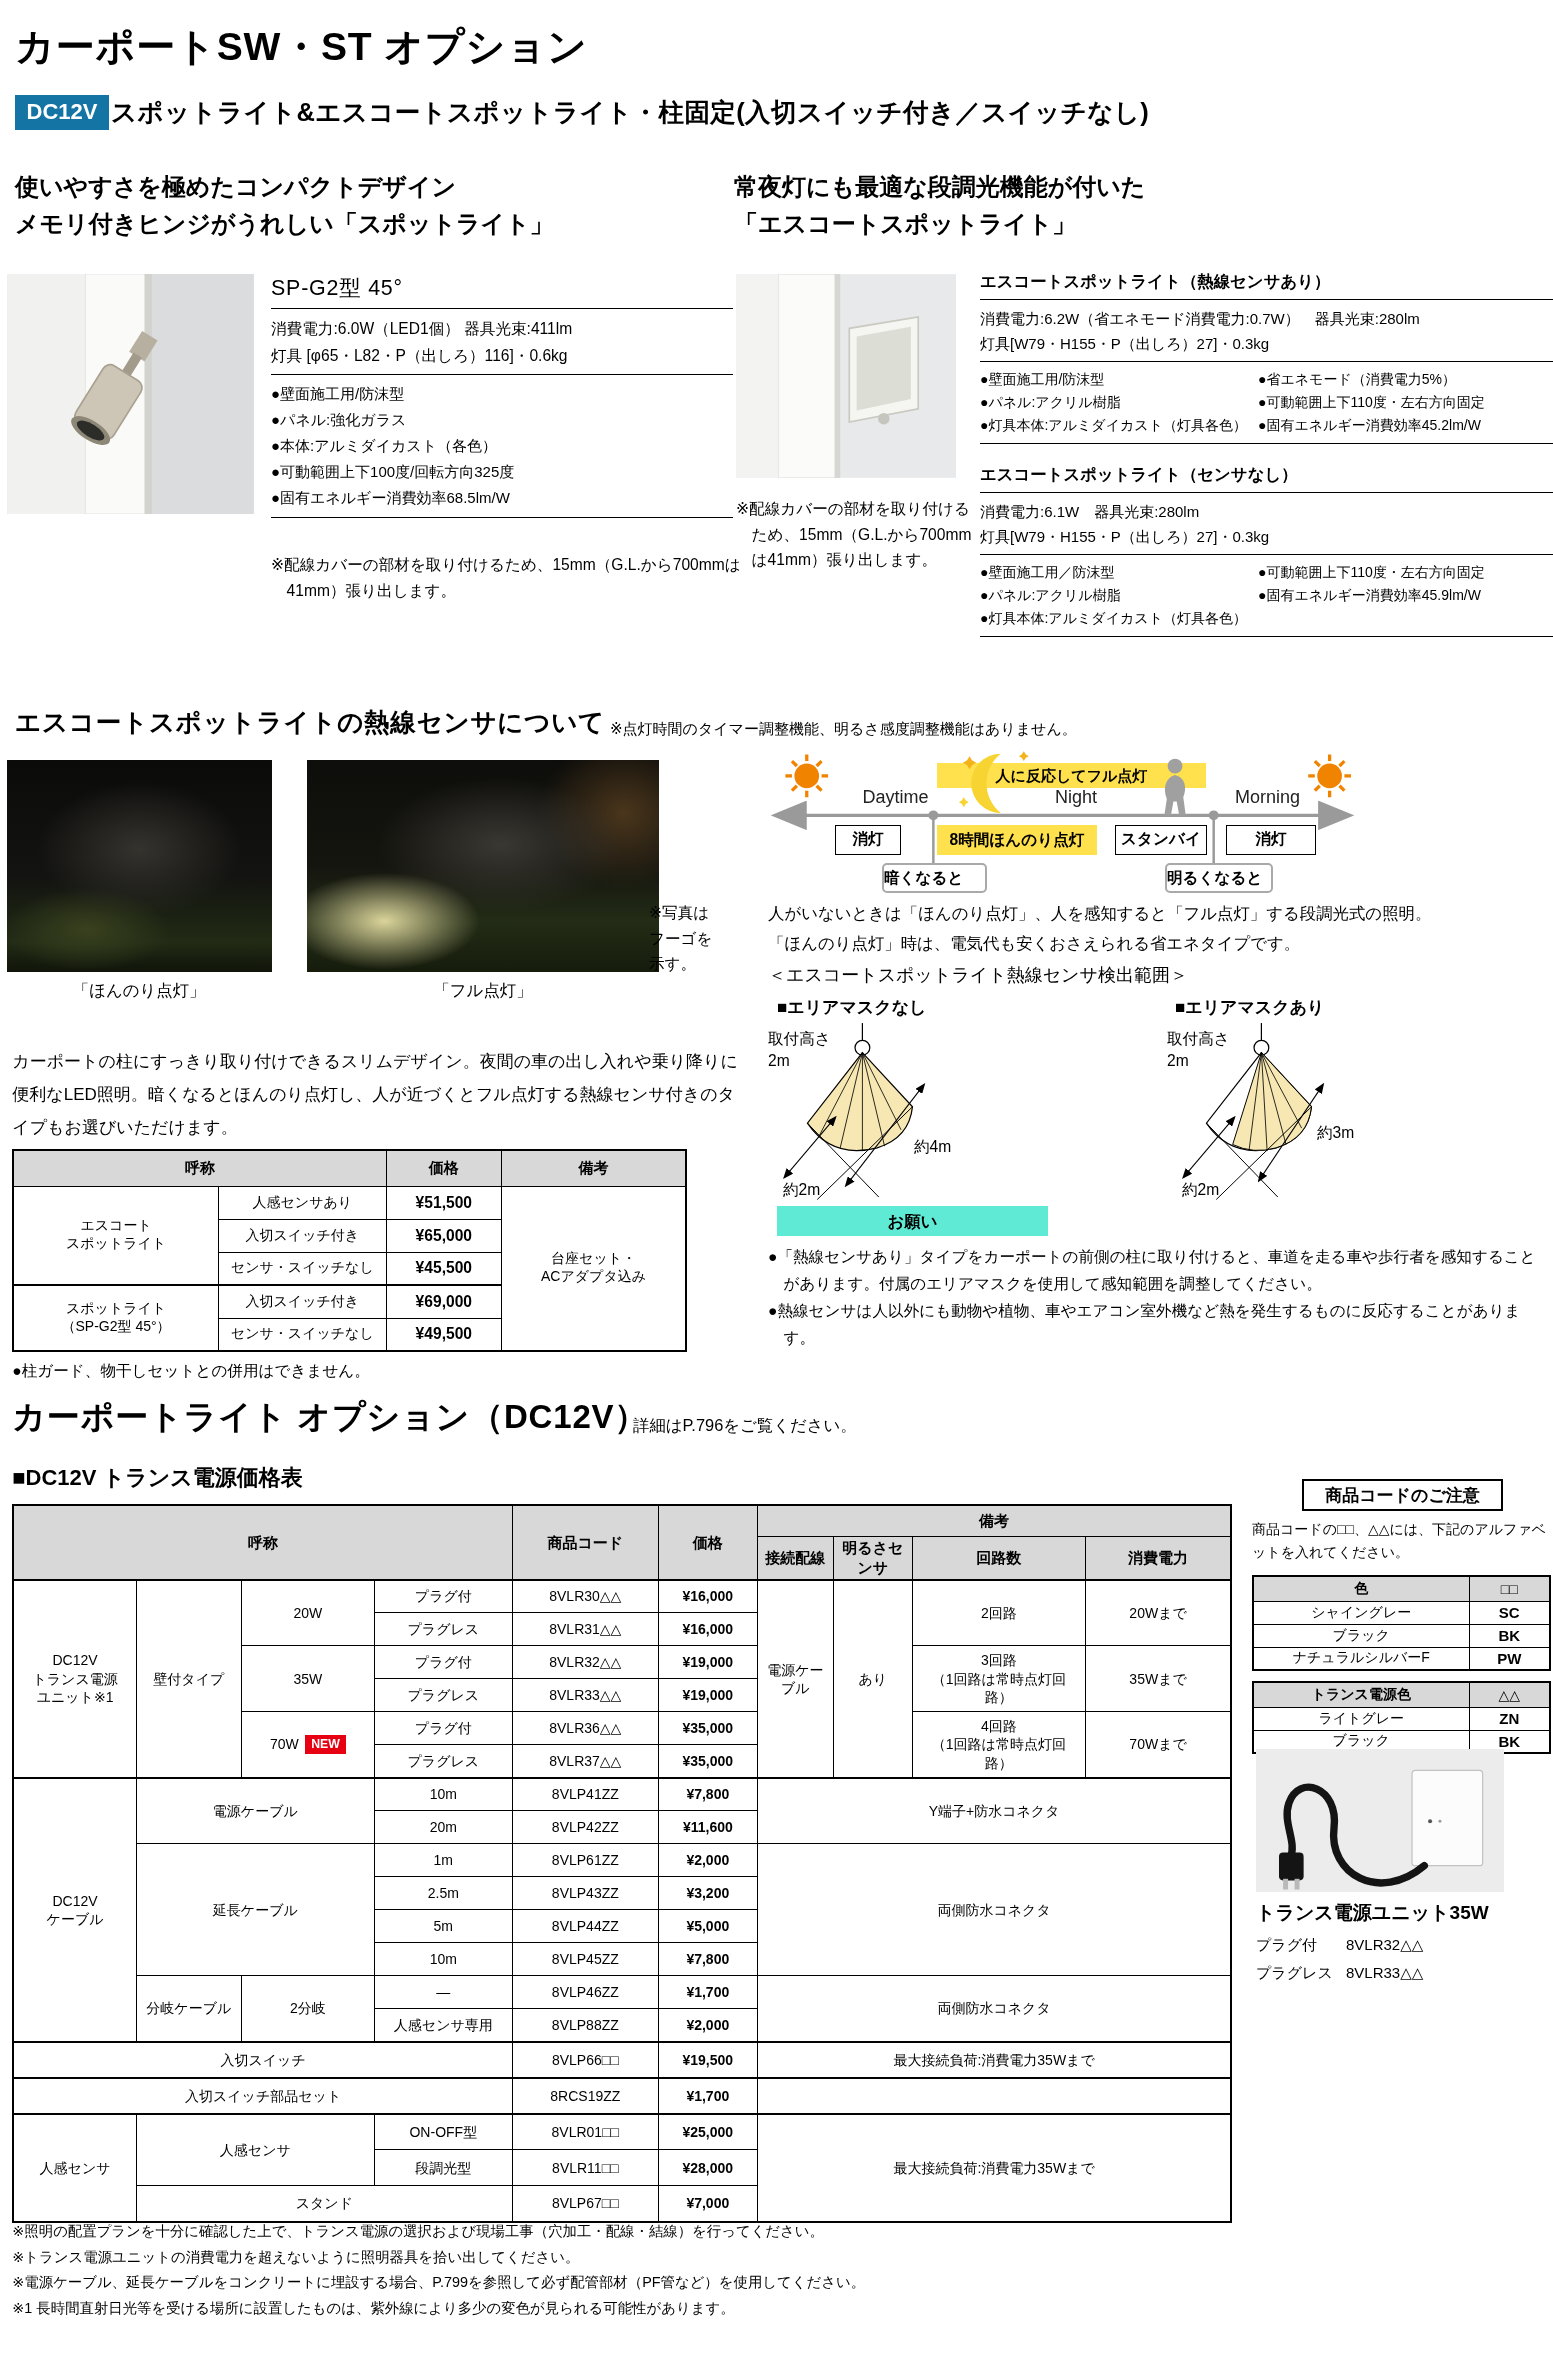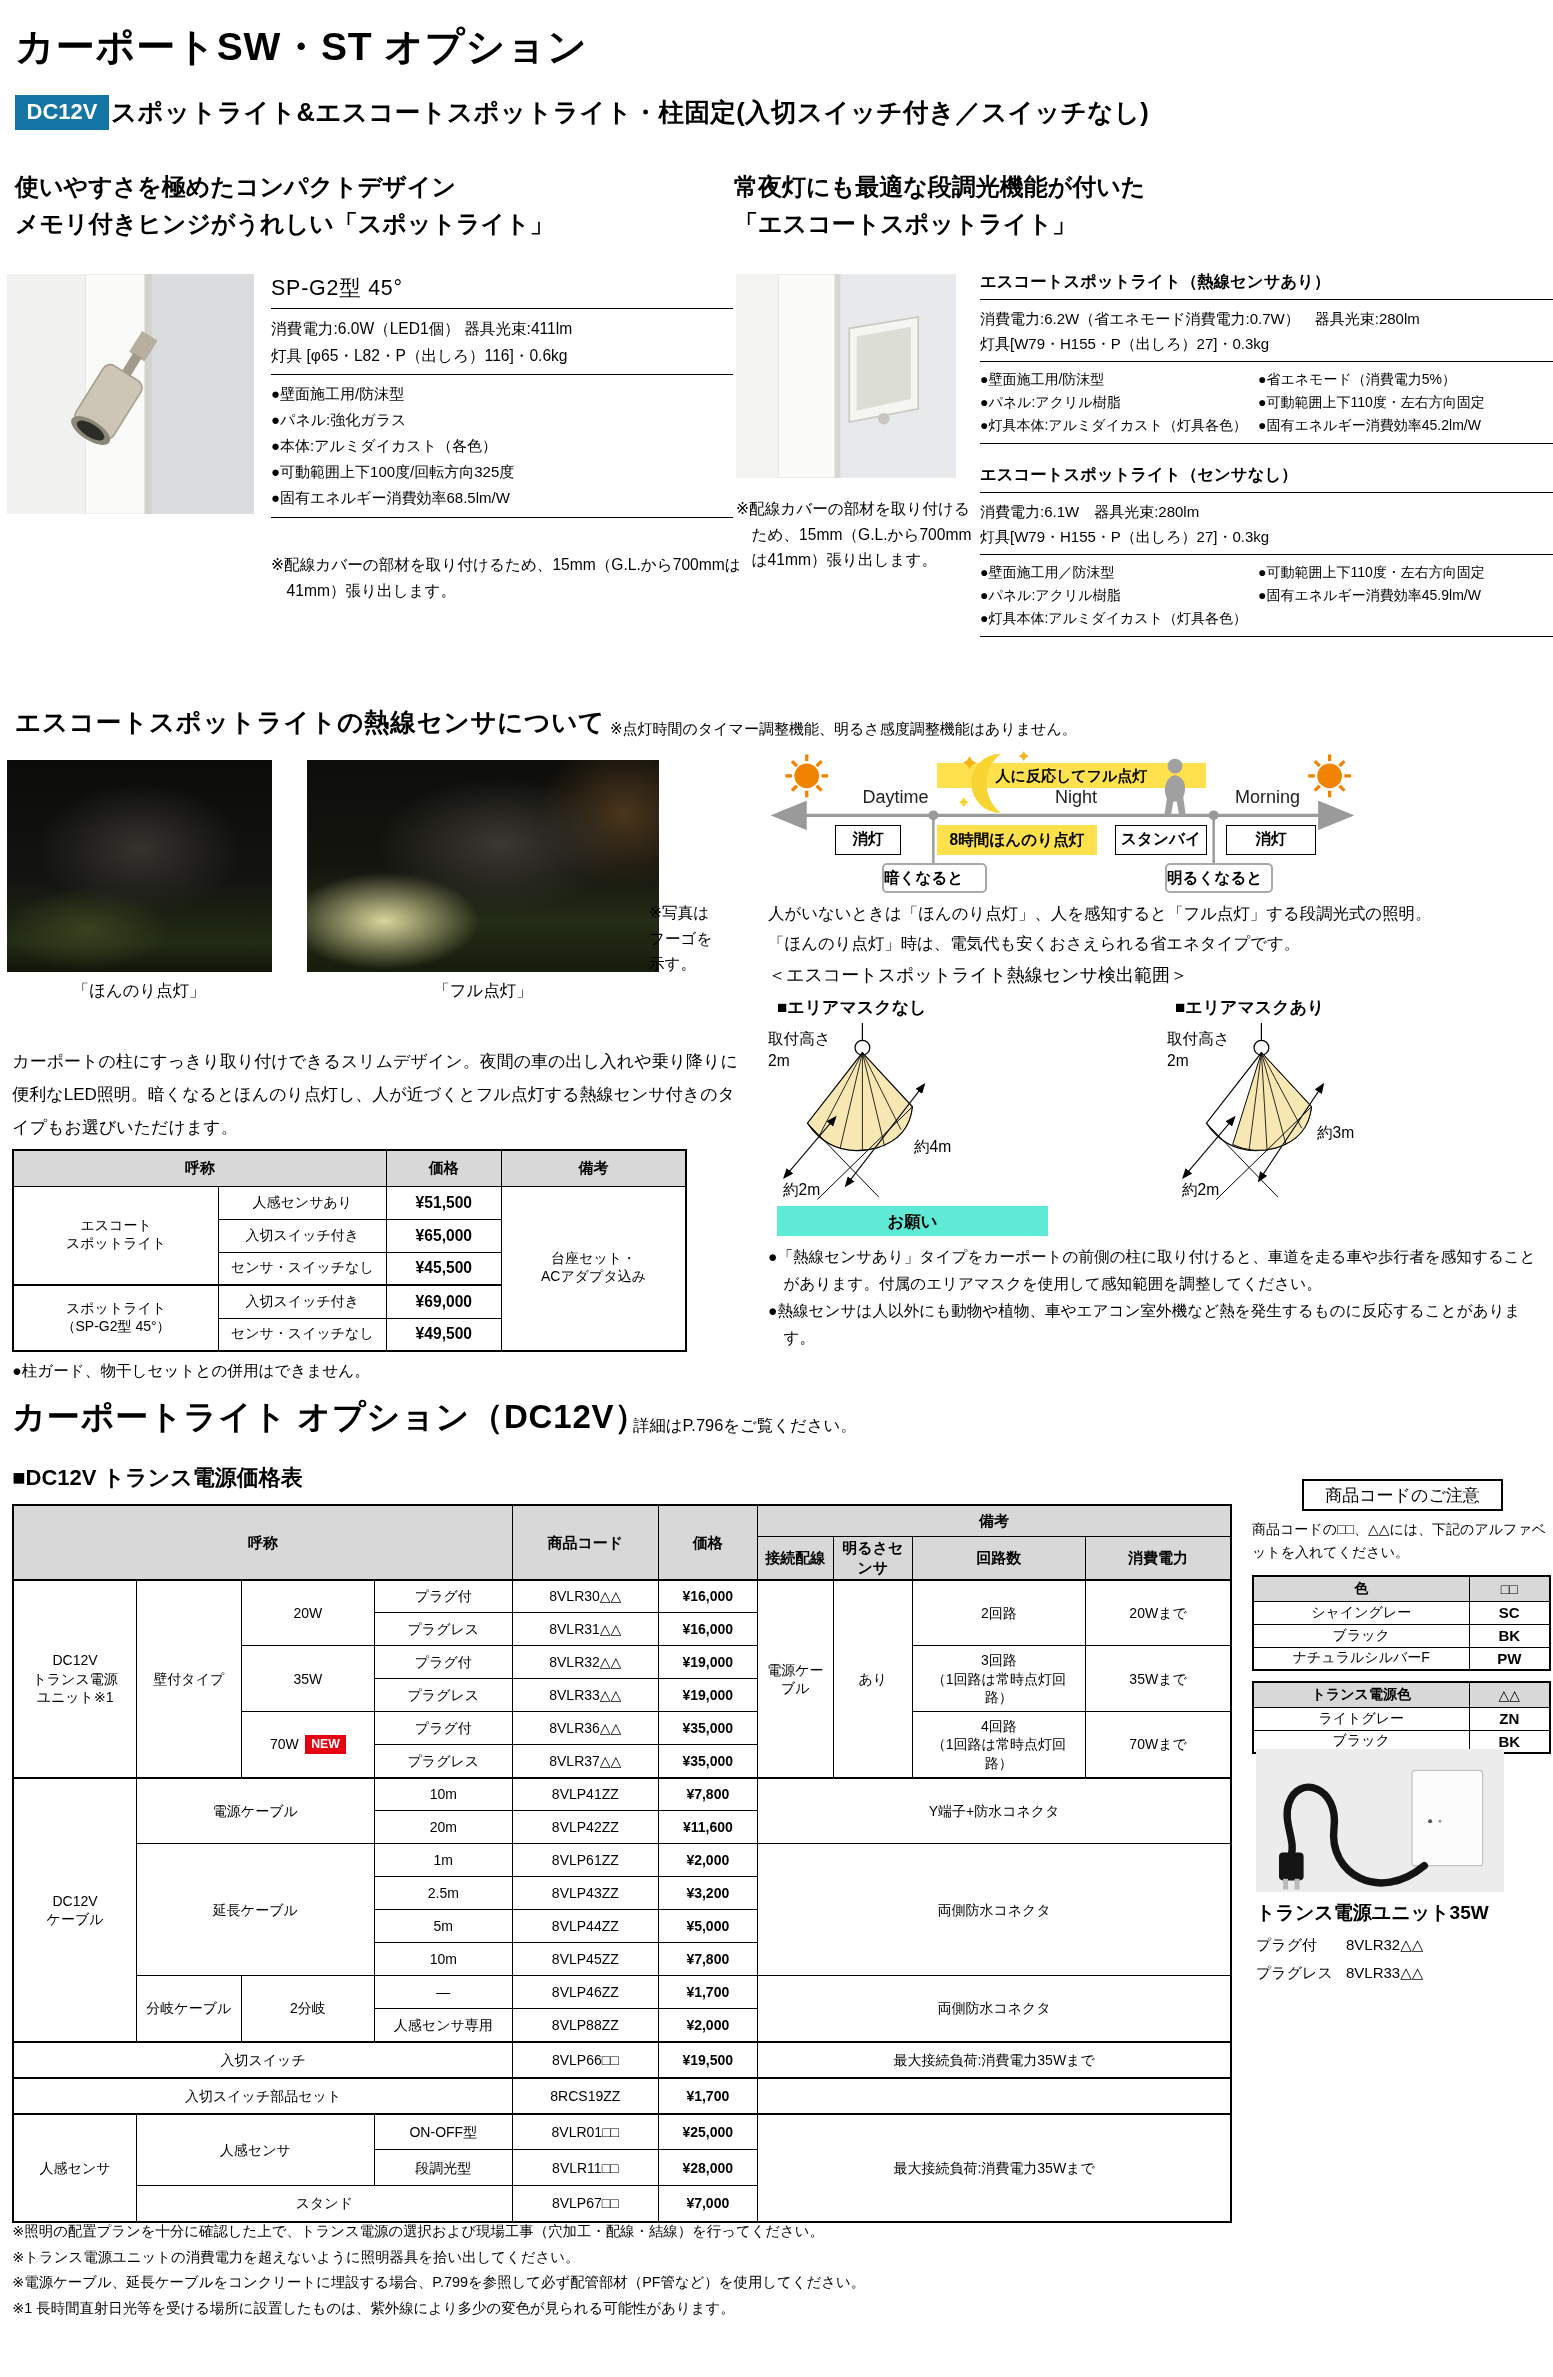--- a/index.html
+++ b/index.html
@@ -75,21 +75,21 @@
   .pt th{background:#d8d8d8;font-weight:bold;font-size:15px;height:36px}
   .pt td{height:33px}
   .pt .price{font-size:15.6px}
 
   .h3{font-size:33px;font-weight:bold;letter-spacing:0.8px}
   .h3note{font-size:16.4px}
   .ttitle{font-size:22px;font-weight:bold}
   .foot{font-size:14.4px;line-height:25.5px}
 
   
-  .sbox{display:inline-block;border:2.9px solid #000;font-size:17px;font-weight:normal;padding:2.5px 21.4px;text-align:center}
+  .sbox{display:inline-block;border:2.9px solid #000;font-size:17px;font-weight:bold;padding:2.5px 21.4px;text-align:center}
   .sdesc{font-size:14px;line-height:23px}
   .st{border:2.5px solid #000;width:297px}
   .st th,.st td{border:1.2px solid #000;text-align:center;font-size:14px;padding:0.8px 3.3px}
   .st th{background:#d8d8d8;font-weight:bold;height:25px}
   .st td{height:23px}
   .st td.cd{font-weight:bold;font-size:15px}
   .unitcap{font-size:19px;font-weight:bold}
   .unitrow{display:flex;font-size:15px;line-height:28px}
   .unitrow .ul{width:90px}
 </style>

